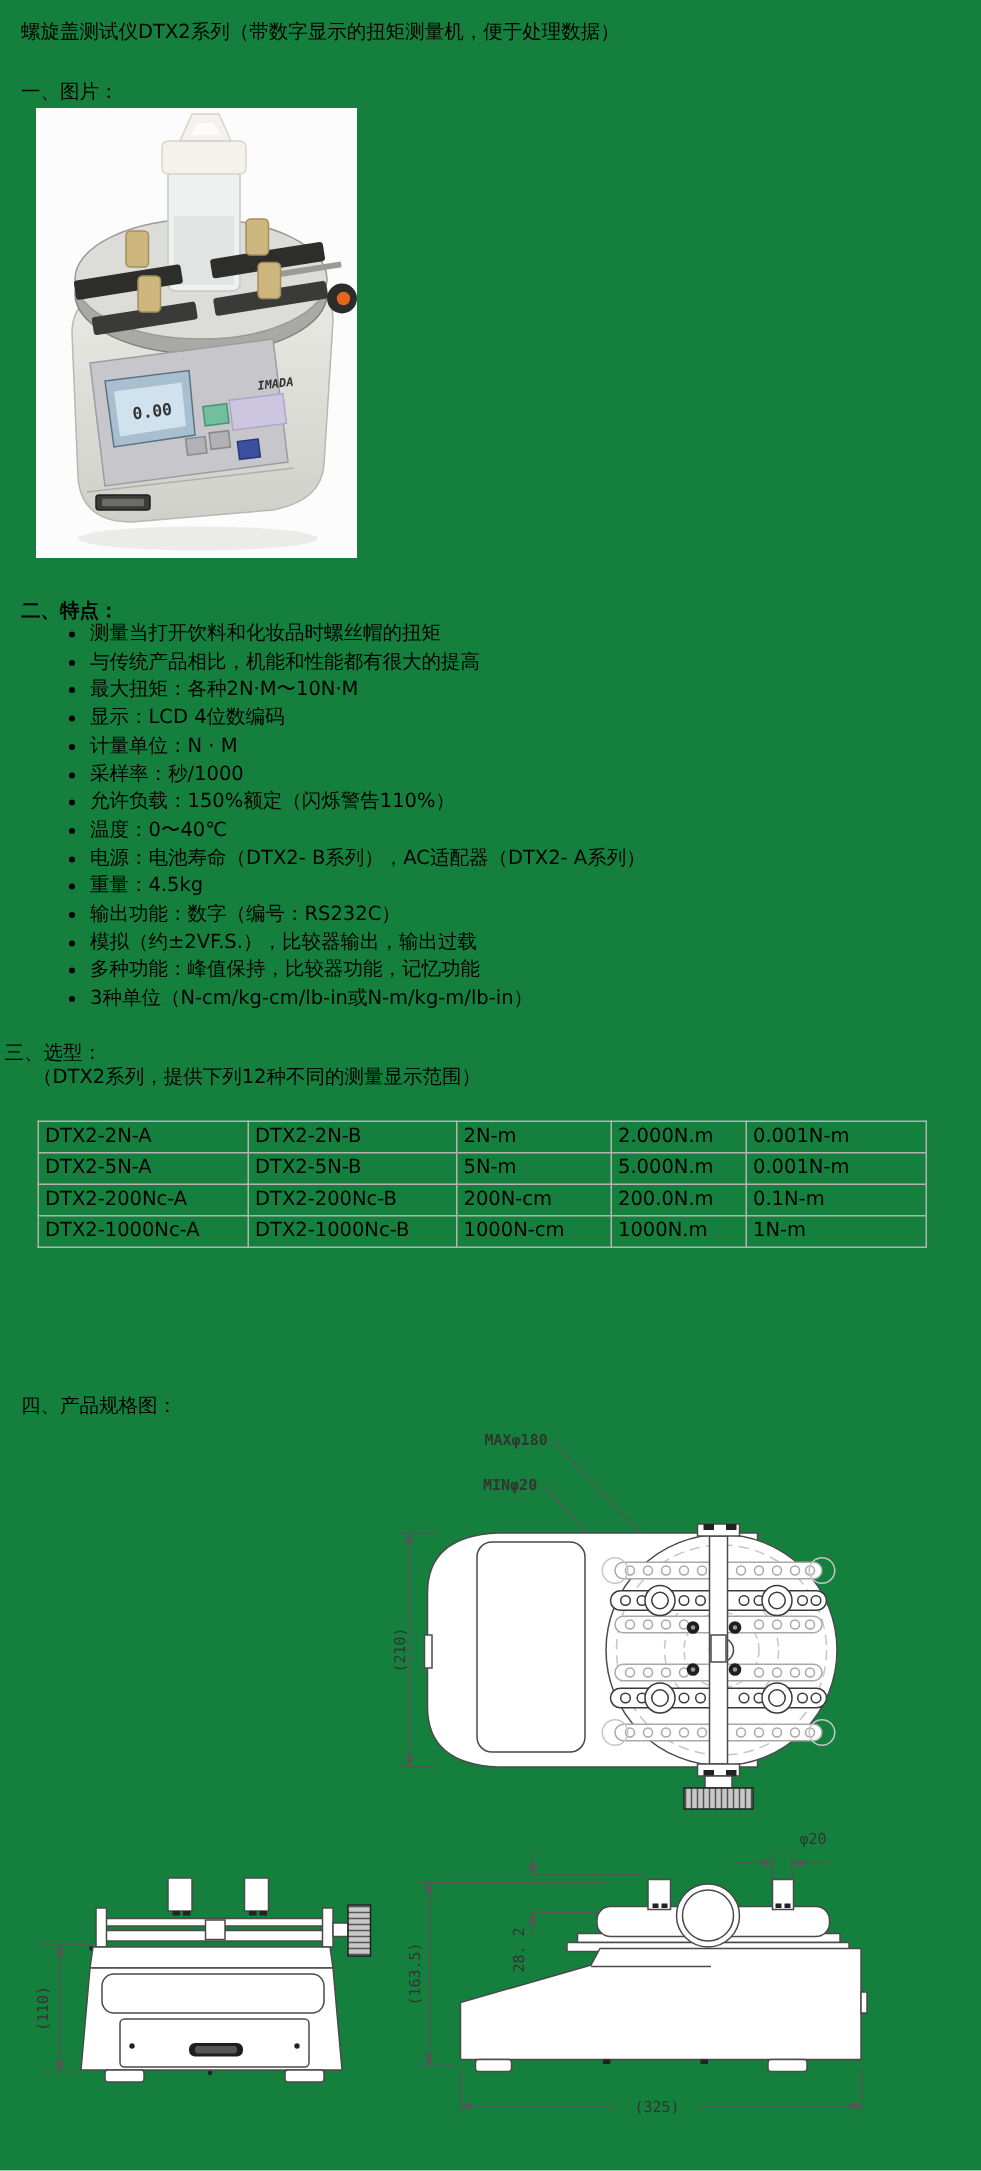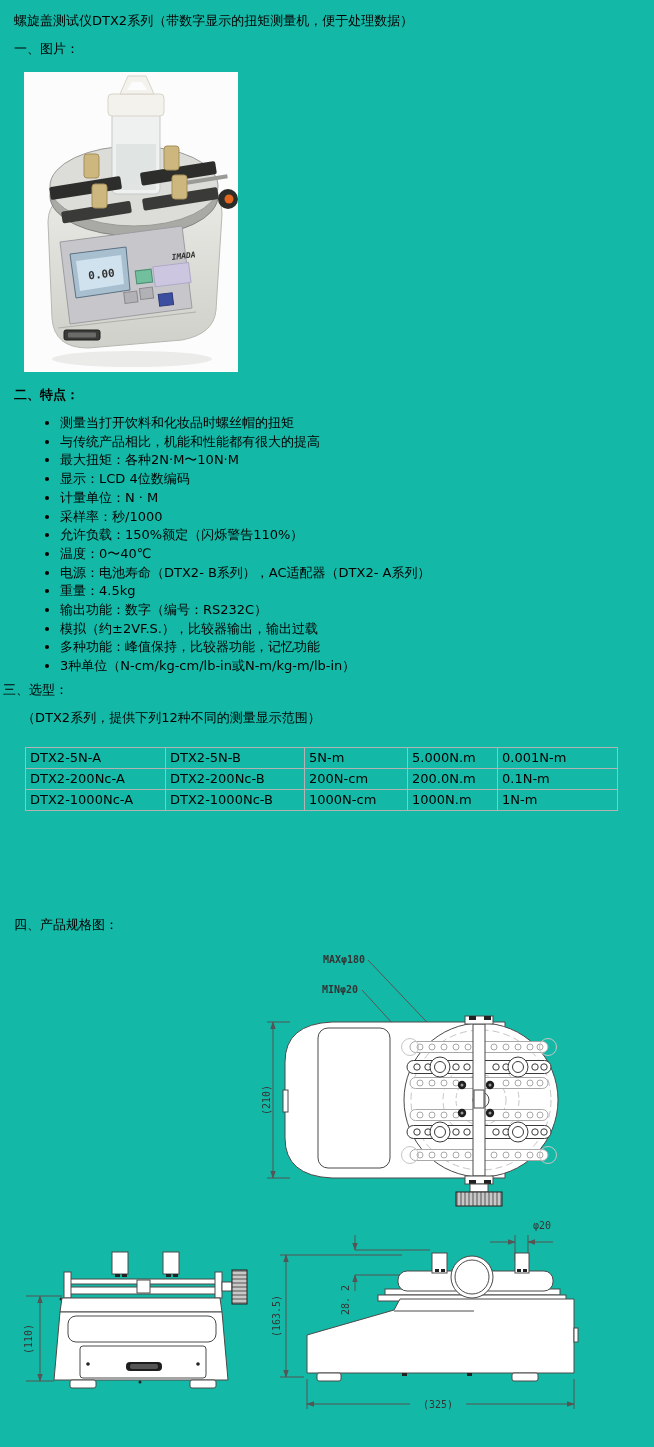--- a/index.html
+++ b/index.html
@@ -1,20 +1,20 @@
 <!DOCTYPE html>
 <html><head>
 <meta charset="utf-8">
 <style>
   html,body{margin:0;padding:0;background:#fff;}
-  .page{position:relative;width:654px;height:1447px;background:#14b8a6;overflow:hidden;
+  .page{position:relative;width:654px;height:1447px;background:#15803d;overflow:hidden;
         font-family:"DejaVu Sans","Liberation Sans",sans-serif;font-size:13px;color:#000;}
   .abs{position:absolute;}
   .title{left:14px;top:12px;white-space:nowrap;}
-  .sec{white-space:nowrap;}
+  .sec{white-space:nowrap;margin-top:12px;}
   .sec1{left:14px;top:40px;}
   .sec2{left:14px;top:386px;font-weight:bold;}
   .sec3{left:3px;top:681px;}
   .sec4{left:14px;top:916px;}
   .note{left:22px;top:709px;white-space:nowrap;}
   .photo{left:24px;top:72px;width:214px;height:300px;background:#fcfcfc;}
   .features{left:44px;top:414px;margin:0;padding:0 0 0 16px;list-style:disc;}
   .features li{line-height:18.7px;white-space:nowrap;}
   table.sel{left:25px;top:747px;border-collapse:collapse;table-layout:fixed;width:592px;}
   table.sel th,table.sel td{border:1px solid #b3b3b3;font-weight:normal;font-size:13px;
@@ -120,20 +120,27 @@
 
   <table class="abs sel">
     <colgroup>
         <col class="c1">
         <col class="c2">
         <col class="c3">
         <col class="c4">
         <col class="c5">
       </colgroup>
     <tbody>
+    <tr>
+      <td>DTX2-2N-A</td>
+      <td>DTX2-2N-B</td>
+      <td>2N-m</td>
+      <td>2.000N.m</td>
+      <td>0.001N-m</td>
+    </tr>
     <tr>
       <td>DTX2-5N-A</td>
       <td>DTX2-5N-B</td>
       <td>5N-m</td>
       <td>5.000N.m</td>
       <td>0.001N-m</td>
     </tr>
     <tr>
       <td>DTX2-200Nc-A</td>
       <td>DTX2-200Nc-B</td>

